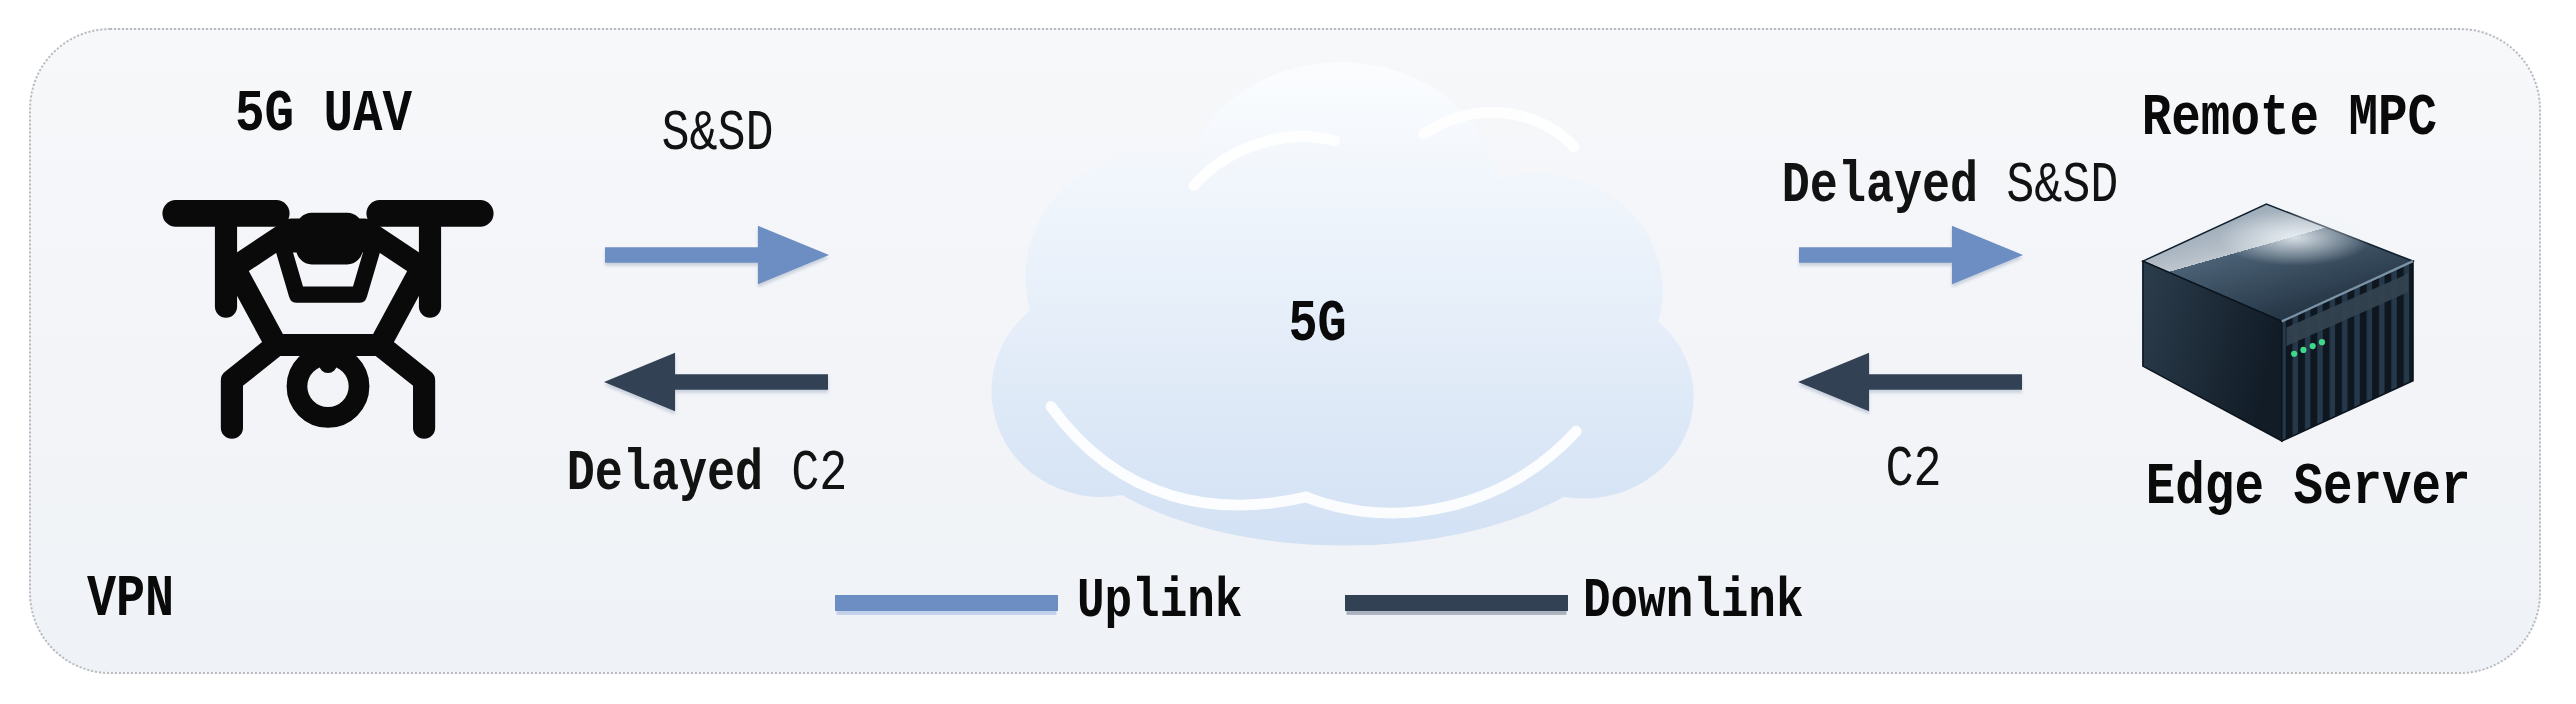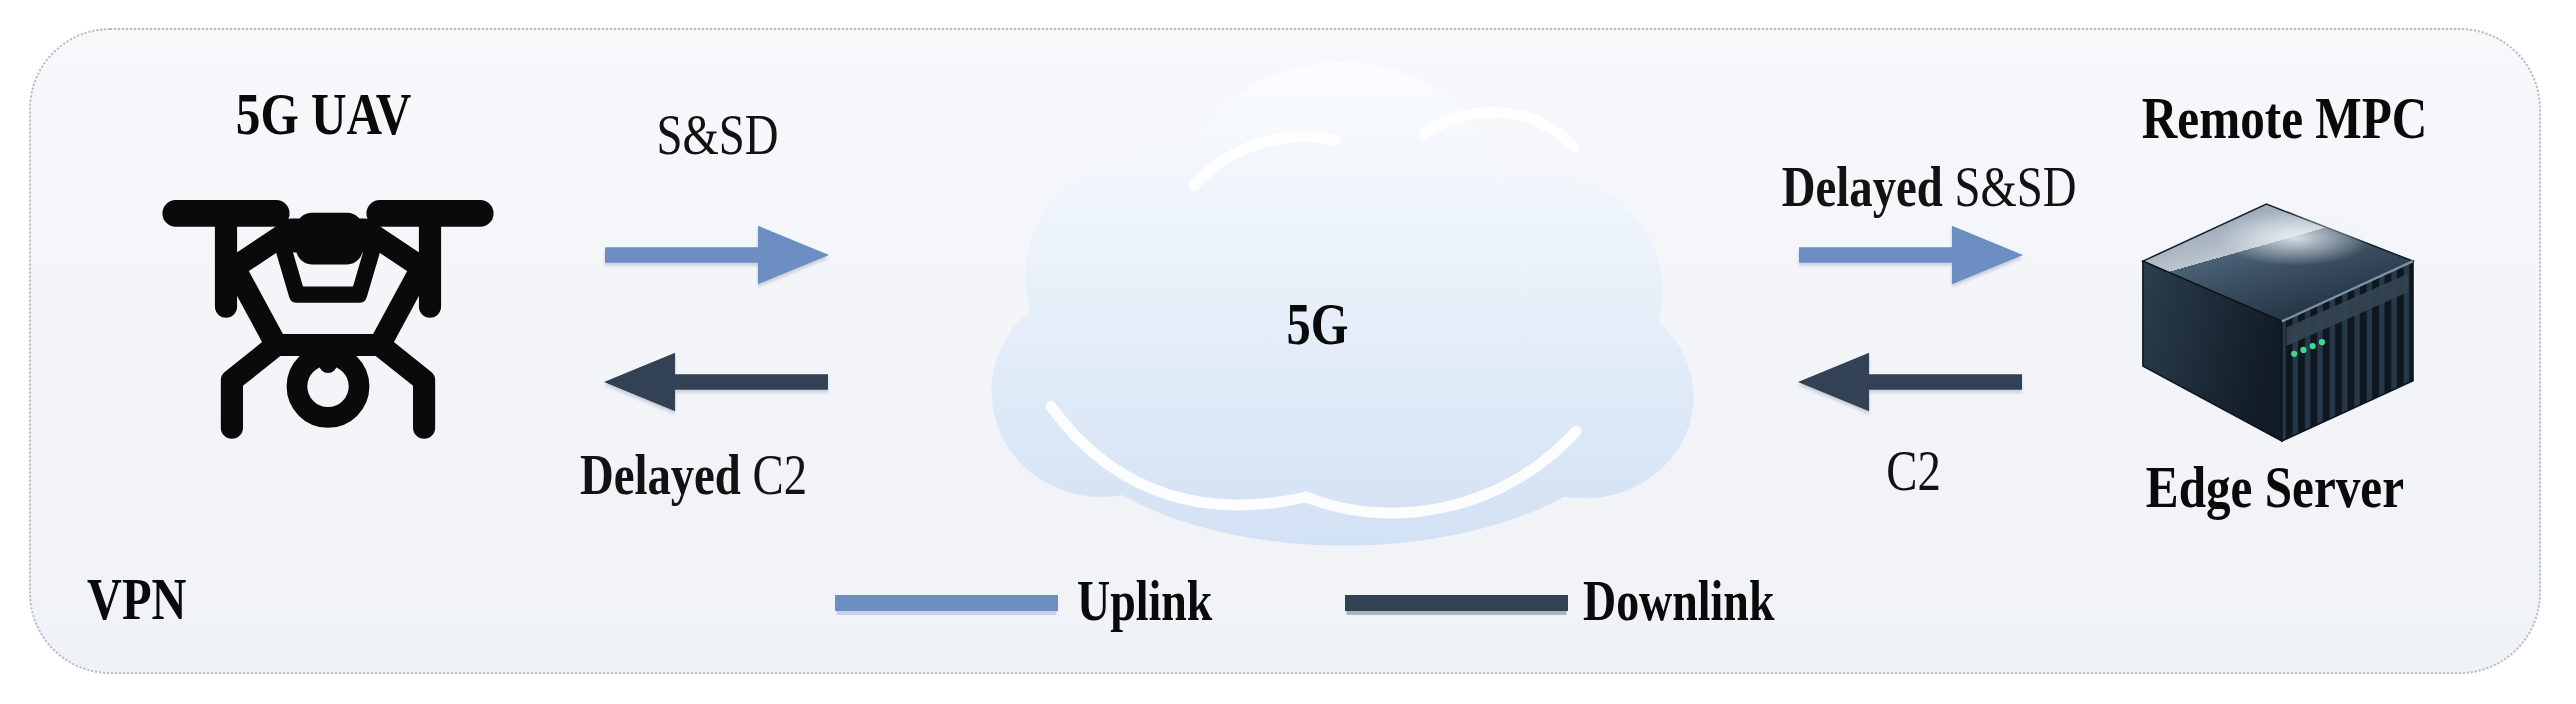--- a/index.html
+++ b/index.html
@@ -1,18 +1,18 @@
 <!DOCTYPE html>
 <html style="--uplink-color: #6d8ec3; --downlink-color: #334155; --panel-fill: #f2f4f8; --panel-border: #b7b9be; --cloud-top: #fafcfe; --cloud-bottom: #d2e1f4; --icon-stroke: #0a0a0a;font-size:12.4px"><head>
 <meta charset="utf-8">
 <style>
   html,body{margin:0;padding:0;background:#ffffff;}
   .stage{
     position:relative;width:2576px;height:705px;overflow:hidden;
-    font-family:Liberation Serif, serif;color:#0a0a0a;
+    font-family:Liberation Mono, monospace;color:#0a0a0a;
     background:#ffffff;
   }
   .panel{
     position:absolute;left:29px;top:28px;width:2512px;height:646px;
     border-radius:81px;
     background:linear-gradient(180deg,#f6f8fa 0%,var(--panel-fill,#f2f4f8) 55%,#eff2f6 100%);
     border:2.3px dotted var(--panel-border,#b7b9be);
     box-sizing:border-box;
   }
   .label{position:absolute;white-space:nowrap;line-height:1.05;}

